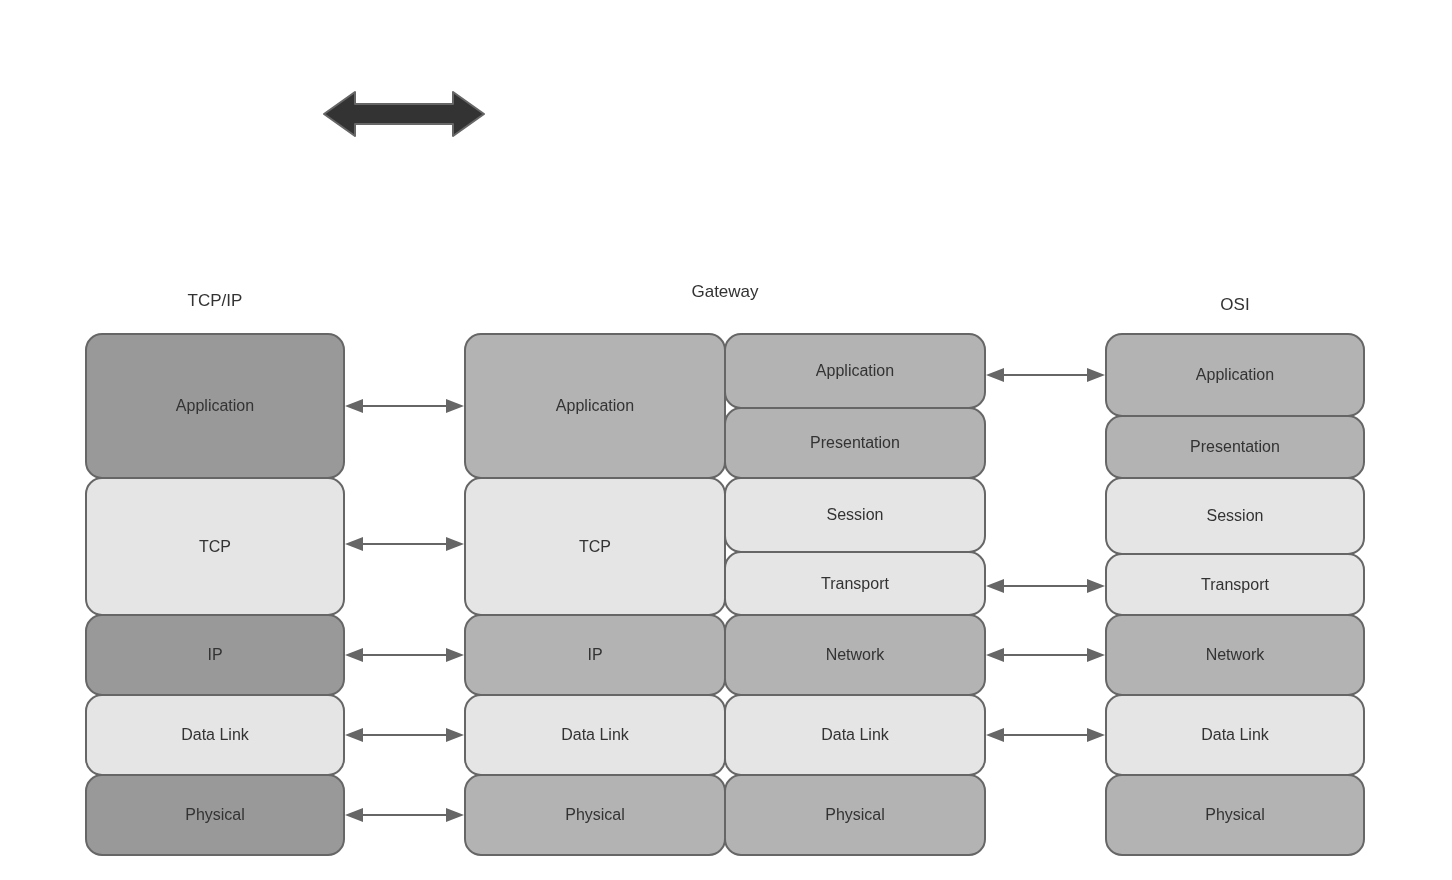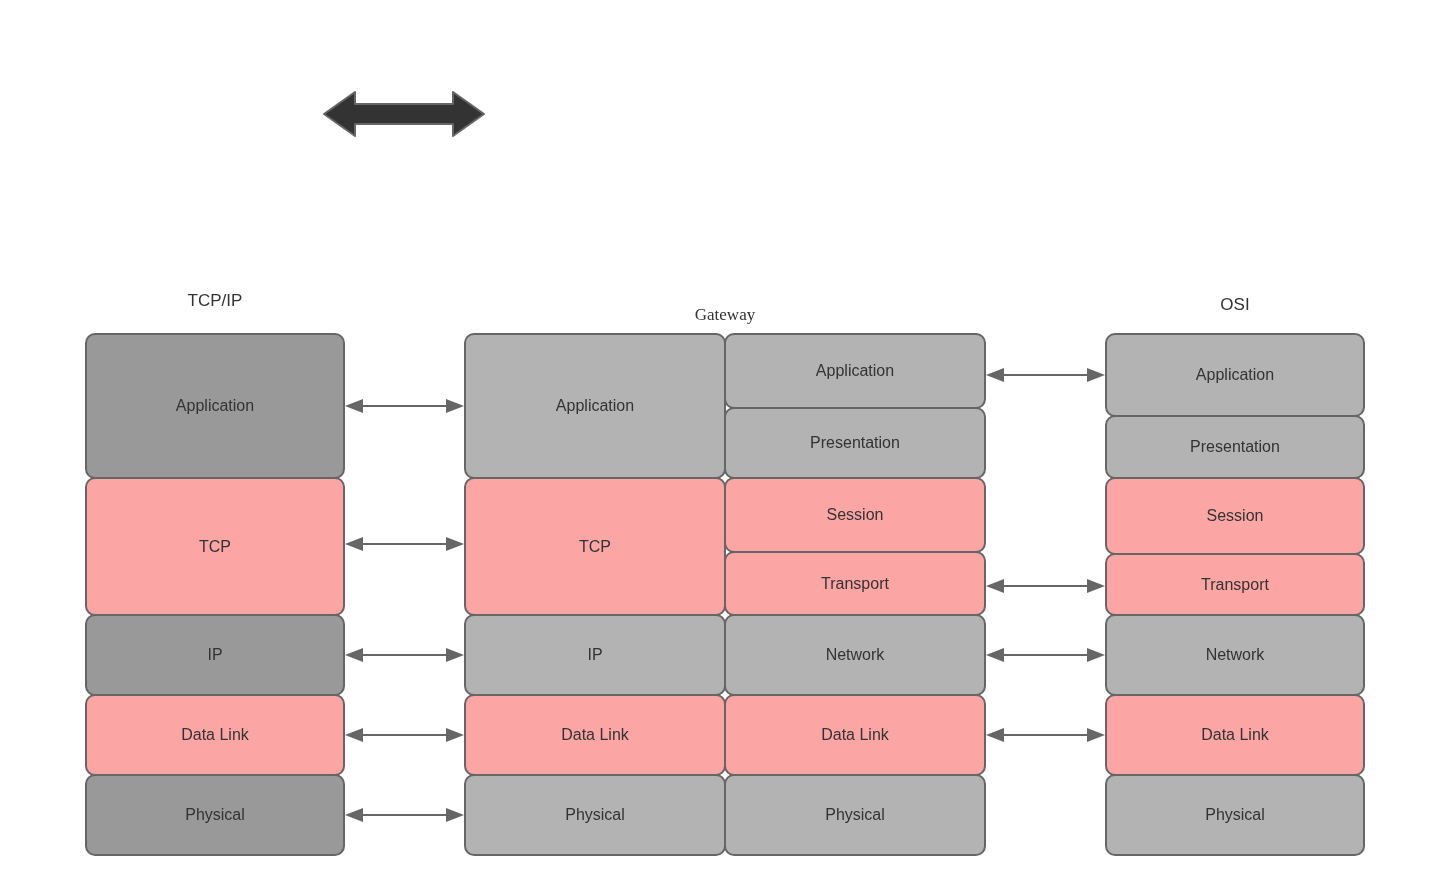--- a/index.html
+++ b/index.html
@@ -28,32 +28,32 @@
     text-align: center;
     white-space: nowrap;
     line-height: 20px;
   }
 
   
   .layer {
     position: absolute;
     box-sizing: border-box;
     border: 2px solid #666666;
-    border-radius: 10px;
+    border-radius: 17px;
     display: flex;
     align-items: center;
     justify-content: center;
     font-size: 16px;
     color: #333333;
     text-align: center;
     background: #ffffff;
   }
   .layer.shade-dark  { background: #999999; }
   .layer.shade-light { background: #b3b3b3; }
-  .layer.shade-white { background: #fca5a5; }
+  .layer.shade-white { background: #e5e5e5; }
 
   
   .conn {
     position: absolute;
     height: 16px;
   }
   .conn svg { display: block; width: 100%; height: 100%; }
 
   
   .block-arrow {
@@ -66,21 +66,21 @@
 
 <div id="canvas">
 
   <div class="block-arrow" style="left:323px; top:52px; width:162px; height:52px;">
     <svg viewBox="0 0 162 52" xmlns="http://www.w3.org/2000/svg">
       <polygon points="1,26 32,4 32,16 130,16 130,4 161,26 130,48 130,36 32,36 32,48" fill="#333333" stroke="#666666" stroke-width="2" stroke-linejoin="round"></polygon>
     </svg>
   </div>
 
   <div class="col-title" style="left:85px; top:255px; width:260px;">TCP/IP</div>
-  <div class="col-title" style="left:464px; top:269px; width:522px;font-family:Liberation Serif, serif;">Gateway</div>
+  <div class="col-title" style="left:464px; top:246px; width:522px;">Gateway</div>
   <div class="col-title" style="left:1105px; top:259px; width:260px;">OSI</div>
 
   <div class="layer shade-dark" style="left:85px; top:297px; width:260px; height:146px;">
     <span>Application</span>
   </div>
   <div class="layer shade-white" style="left:85px; top:441px; width:260px; height:139px;">
     <span>TCP</span>
   </div>
   <div class="layer shade-dark" style="left:85px; top:578px; width:260px; height:82px;">
     <span>IP</span>

